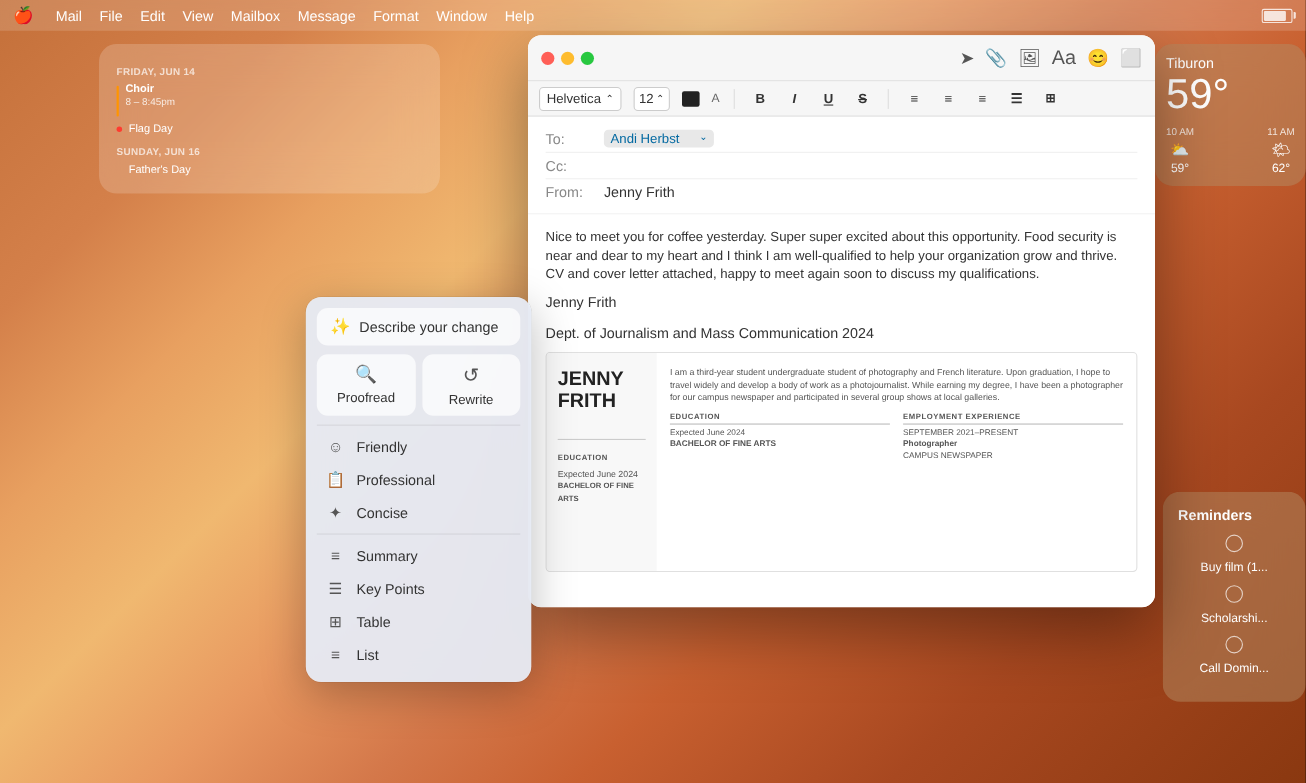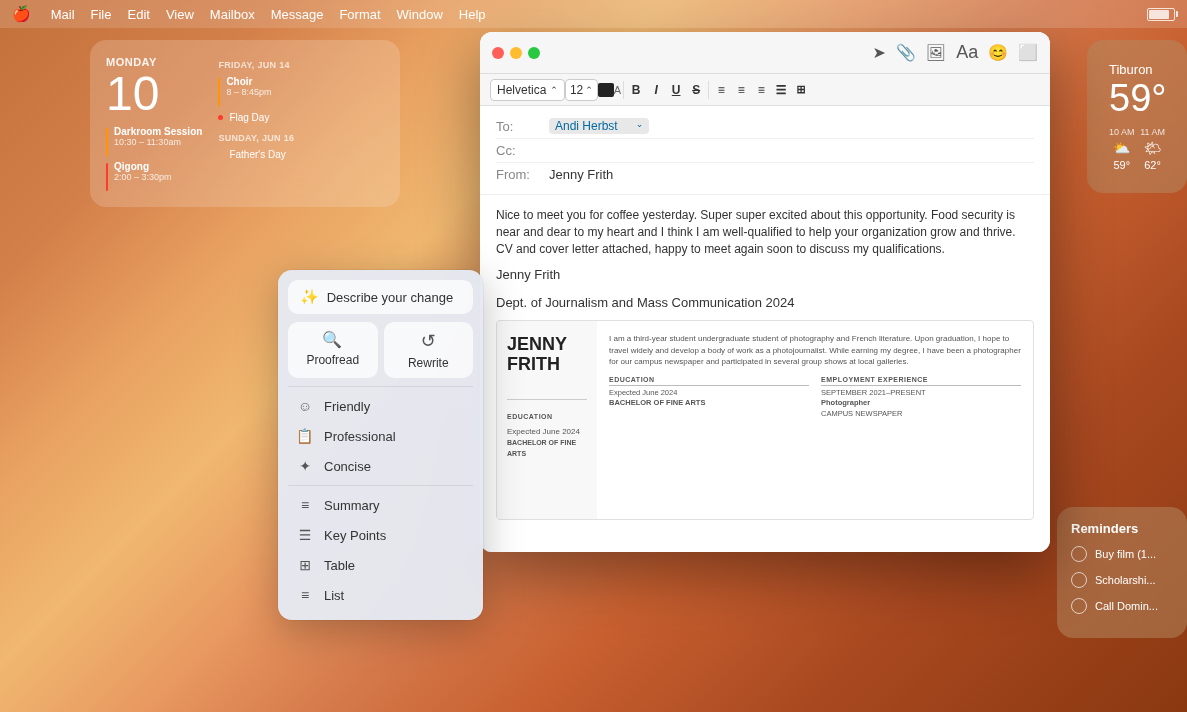--- a/index.html
+++ b/index.html
@@ -168,25 +168,25 @@
       border-radius: 50%;
       flex-shrink: 0;
     }
     .cal-dot.red { background: #ff3b30; }
 
     
     .weather-widget {
       position: absolute;
       top: 40px;
       right: 0;
-      width: 100px;
+      width: 137px;
       background: rgba(180,140,100,0.5);
       backdrop-filter: blur(20px);
       border-radius: 16px;
-      padding: 22px;
+      padding: 10px;
       color: #fff;
     }
     .weather-city {
       font-size: 13px;
       font-weight: 500;
     }
     .weather-temp {
       font-size: 38px;
       font-weight: 200;
       line-height: 1;
@@ -224,20 +224,21 @@
       font-size: 13px;
       font-weight: 600;
       margin-bottom: 10px;
     }
     .reminder-item {
       display: flex;
       align-items: center;
       gap: 8px;
       margin-bottom: 10px;
       font-size: 11px;
+      flex-direction: column;
     }
     .reminder-circle {
       width: 16px;
       height: 16px;
       border-radius: 50%;
       border: 1.5px solid rgba(255,255,255,0.7);
       flex-shrink: 0;
     }
 
     
@@ -283,21 +284,21 @@
       font-size: 16px;
       cursor: pointer;
     }
     .mail-format-bar {
       height: 32px;
       background: #f6f6f6;
       border-bottom: 1px solid #e0e0e0;
       display: flex;
       align-items: center;
       padding: 0 10px;
-      gap: 0;
+      gap: 11px;
     }
     .format-font {
       font-size: 12px;
       color: #333;
       background: #fff;
       border: 1px solid #ccc;
       border-radius: 4px;
       padding: 1px 6px;
       display: flex;
       align-items: center;
@@ -508,40 +509,20 @@
     <span class="menubar-item">Help</span>
   </div>
   <div class="menubar-right">
     <div class="battery-indicator">
       <div class="battery-fill"></div>
     </div>
   </div>
 </div>
 
 <div class="calendar-widget">
-  <div class="calendar-date-block">
-    <div class="calendar-day-name">MONDAY</div>
-    <div class="calendar-day-number">10</div>
-    <div style="margin-top:8px; display:flex; flex-direction:column; gap:5px;">
-      <div class="cal-event">
-        <div class="cal-event-bar orange"></div>
-        <div class="cal-event-info">
-          <div class="cal-event-name">Darkroom Session</div>
-          <div class="cal-event-time">10:30 – 11:30am</div>
-        </div>
-      </div>
-      <div class="cal-event">
-        <div class="cal-event-bar red"></div>
-        <div class="cal-event-info">
-          <div class="cal-event-name">Qigong</div>
-          <div class="cal-event-time">2:00 – 3:30pm</div>
-        </div>
-      </div>
-    </div>
-  </div>
   <div class="calendar-events-block">
     <div class="cal-date-section">FRIDAY, JUN 14</div>
     <div class="cal-event">
       <div class="cal-event-bar orange"></div>
       <div class="cal-event-info">
         <div class="cal-event-name">Choir</div>
         <div class="cal-event-time">8 – 8:45pm</div>
       </div>
     </div>
     <div class="cal-event-single">

